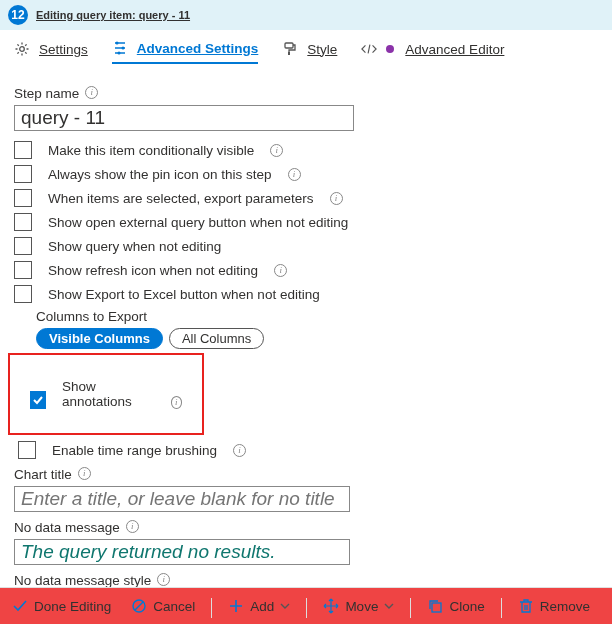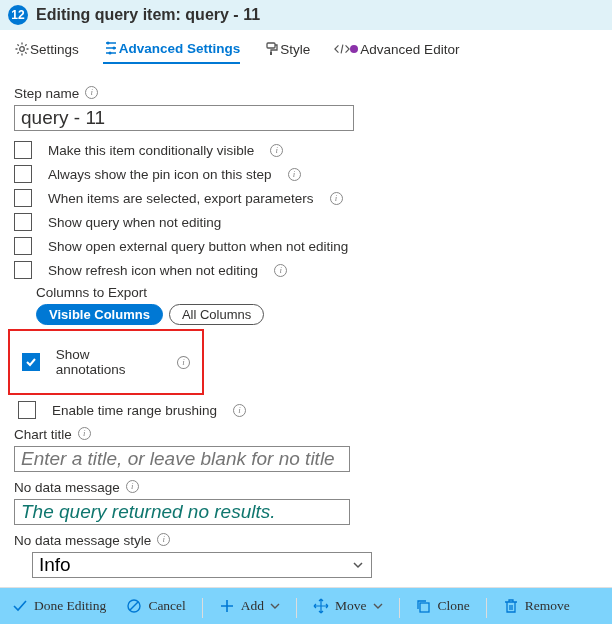--- a/index.html
+++ b/index.html
@@ -24,35 +24,36 @@
     background: #0078d4;
     color: #fff;
     font-weight: 700;
     font-size: 12px;
     width: 20px; height: 20px;
     border-radius: 50%;
     display: flex;
     align-items: center;
     justify-content: center;
   }
-  .header-title { font-weight: 600; font-size: 16px; }
+  .header-title { font-weight: 600; font-size: 11px; text-decoration: underline; }
   .tab-row {
     display: flex;
     align-items: center;
     gap: 24px;
     padding: 10px 8px 0 14px;
     border-bottom: none;
   }
   .tab {
     display: flex;
     align-items: center;
-    gap: 0;
+    gap: 9px;
     padding-bottom: 6px;
     cursor: pointer;
     color: #323130;
+    text-decoration: underline;
   }
   .tab.active {
     color: #0078d4;
     border-bottom: 2.5px solid #0078d4;
     font-weight: 600;
   }
   .tab-icon { width: 16px; height: 16px; display:inline-flex; align-items:center; justify-content:center; }
   .purple-dot { width:8px; height:8px; background:#8b32a9; border-radius:50%; display:inline-block; margin-right:2px; }
   .content { padding: 14px 14px 60px 14px; }
   .field-label { display:flex; align-items:flex-start; gap:6px; margin: 8px 0 4px 0; }
@@ -127,22 +128,21 @@
     font-weight:600;
   }
   .bottom-bar {
     position:absolute;
     bottom:0; left:0; right:0;
     border-top:1px solid #e0e0e0;
     display:flex;
     align-items:flex-end;
     padding: 6px 4px;
     gap: 4px;
-    background:#7dd3fc;
-    font-family:Liberation Serif, serif;
+    background:#ef4444;
   }
   .btn {
     display:flex;
     align-items:center;
     gap:6px;
     padding: 4px 8px;
     cursor:pointer;
     color:#323130;
     font-size:13.5px;
   }
@@ -220,43 +220,47 @@
     <span>Always show the pin icon on this step</span>
     <span class="info-icon">i</span>
   </div>
   <div class="check-row">
     <span class="checkbox"></span>
     <span>When items are selected, export parameters</span>
     <span class="info-icon">i</span>
   </div>
   <div class="check-row">
     <span class="checkbox"></span>
+    <span>Show open external query button when not editing</span>
+  </div>
+  <div class="check-row">
+    <span class="checkbox"></span>
     <span>Show query when not editing</span>
   </div>
   <div class="check-row">
     <span class="checkbox"></span>
-    <span>Show open external query button when not editing</span>
-  </div>
-  <div class="check-row">
-    <span class="checkbox"></span>
     <span>Show refresh icon when not editing</span>
     <span class="info-icon">i</span>
+  </div>
+  <div class="check-row">
+    <span class="checkbox"></span>
+    <span>Show Export to Excel button when not editing</span>
   </div>
 
   <div class="sub-section">
     <div>Columns to Export</div>
     <div class="pill-group">
       <div class="pill selected">Visible Columns</div>
       <div class="pill">All Columns</div>
     </div>
   </div>
 
   
   <div class="highlight-box">
-    <div class="check-row" style="margin:8px;">
+    <div class="check-row" style="margin:16px;align-items:flex-end;">
       <span class="checkbox checked">
         <svg width="14" height="14" viewBox="0 0 14 14">
             <path d="M3 7l3 3 5-6" stroke="#fff" stroke-width="2" fill="none"></path>
           </svg>
       </span>
       <span>Show annotations</span>
       <span class="info-icon">i</span>
     </div>
   </div>
 

